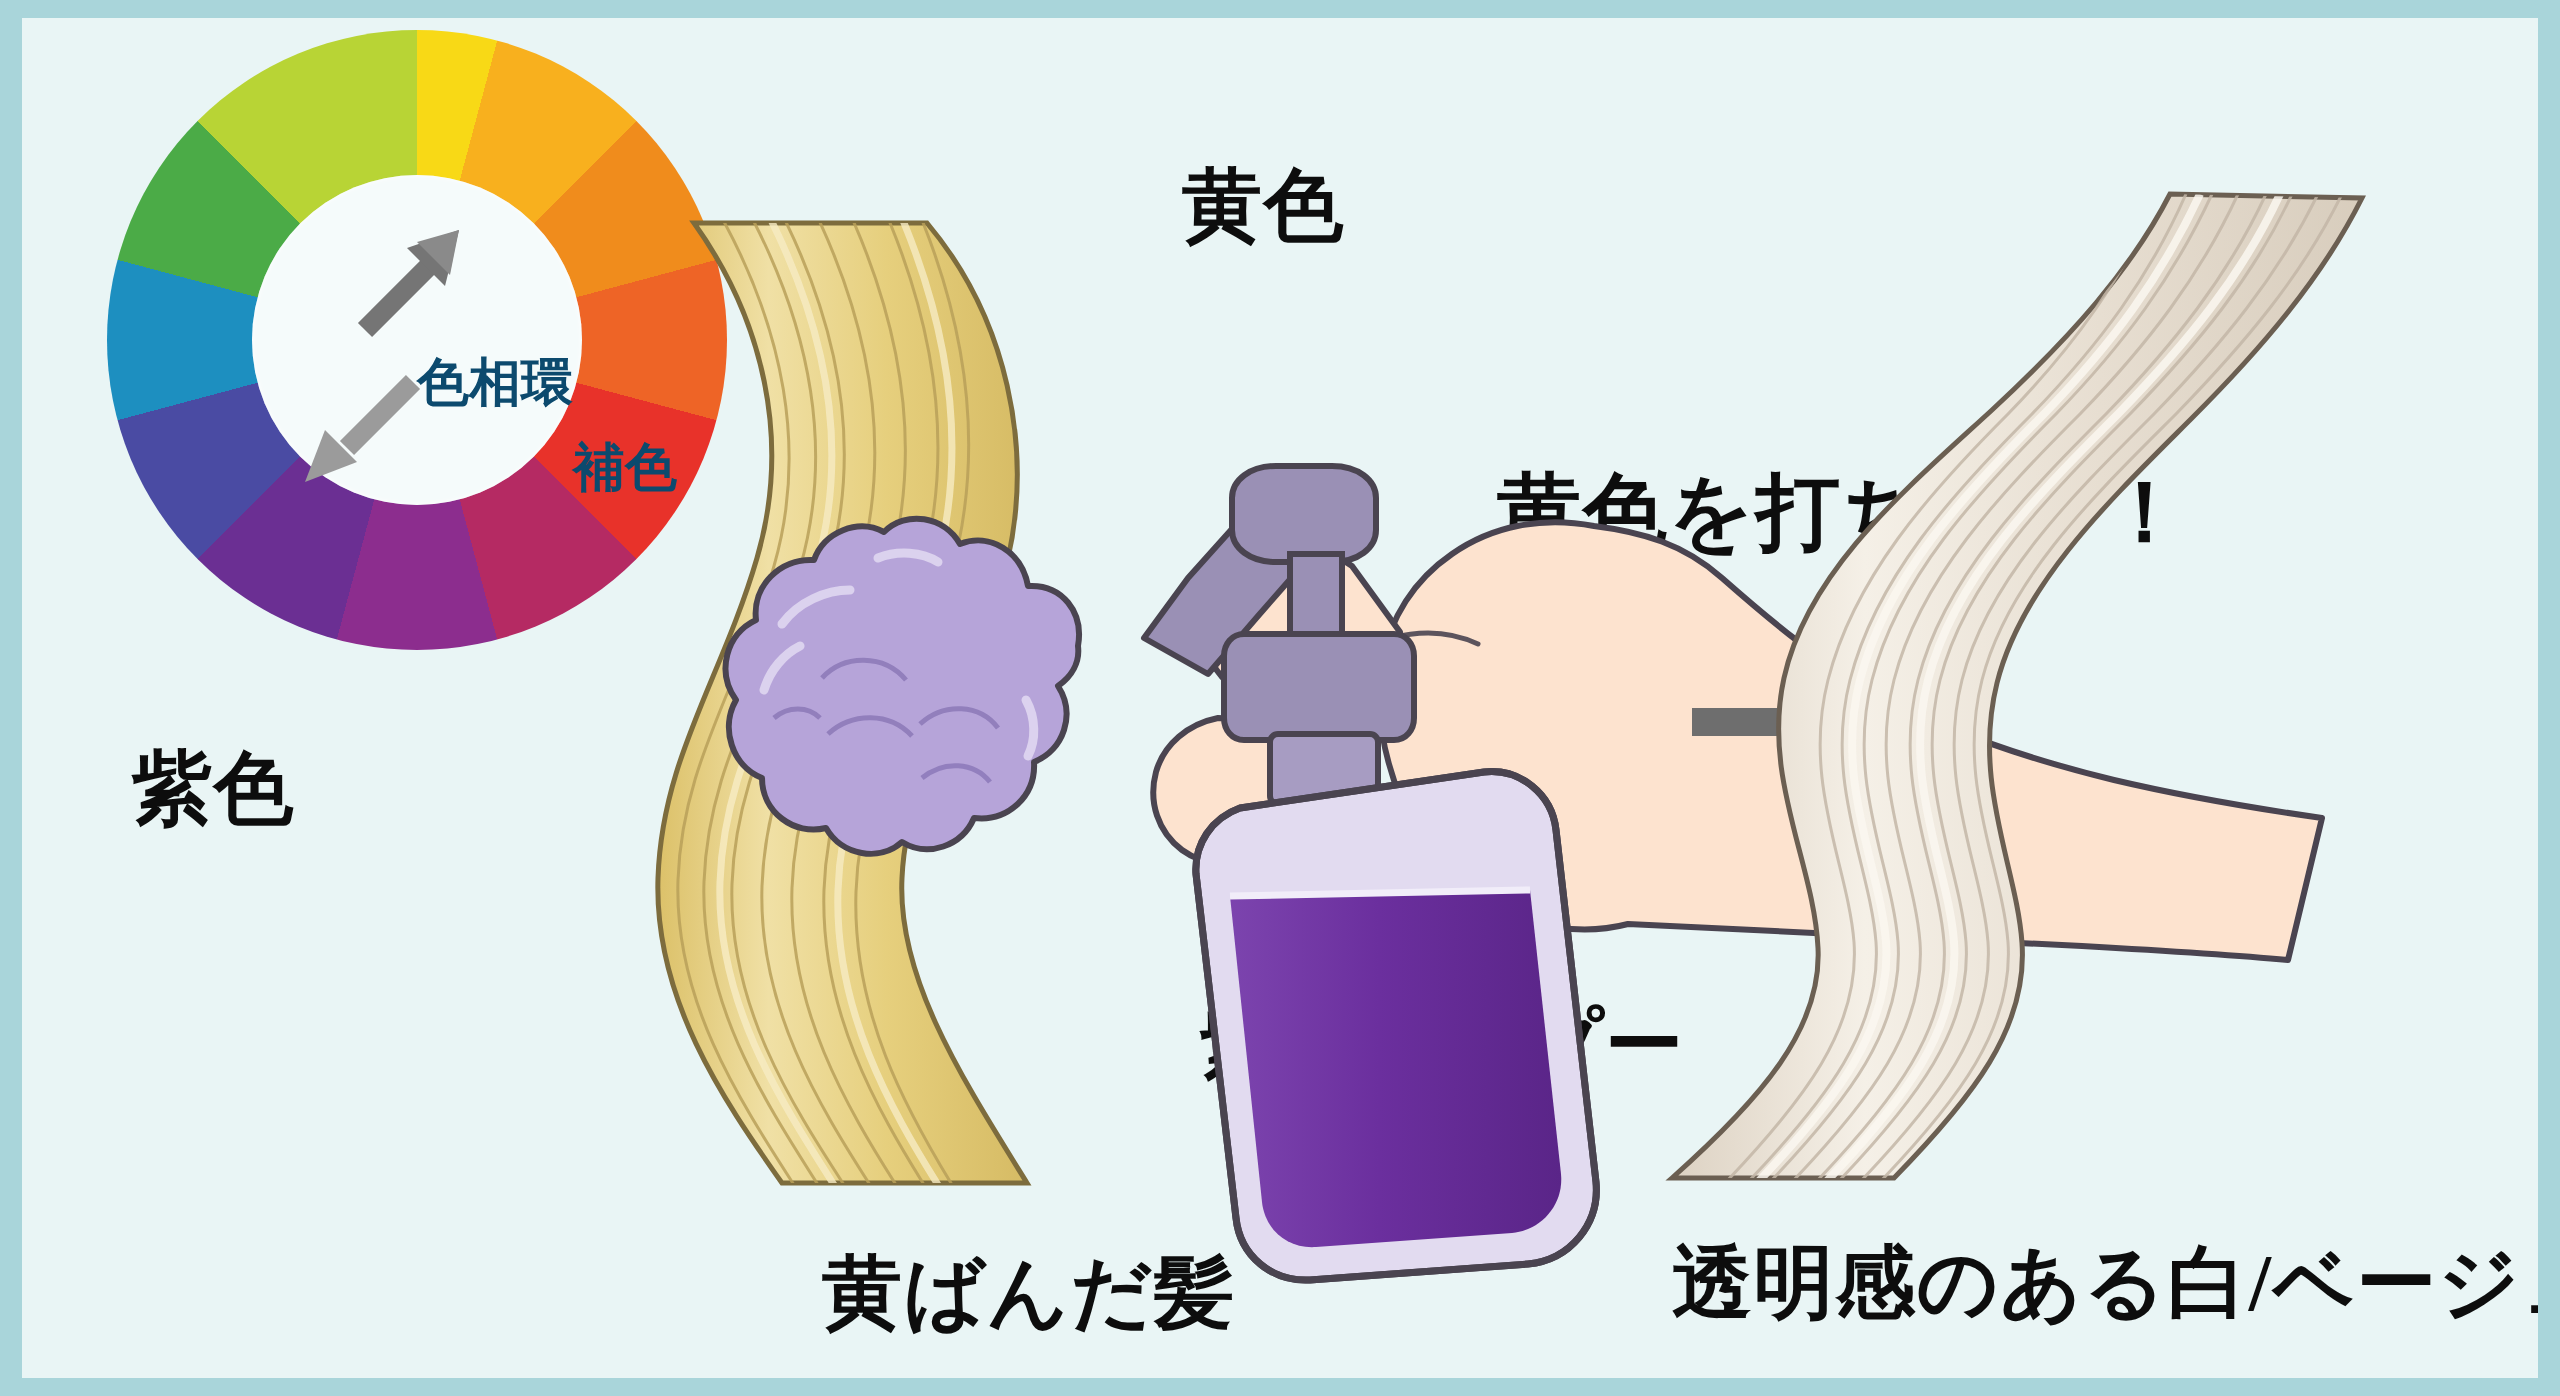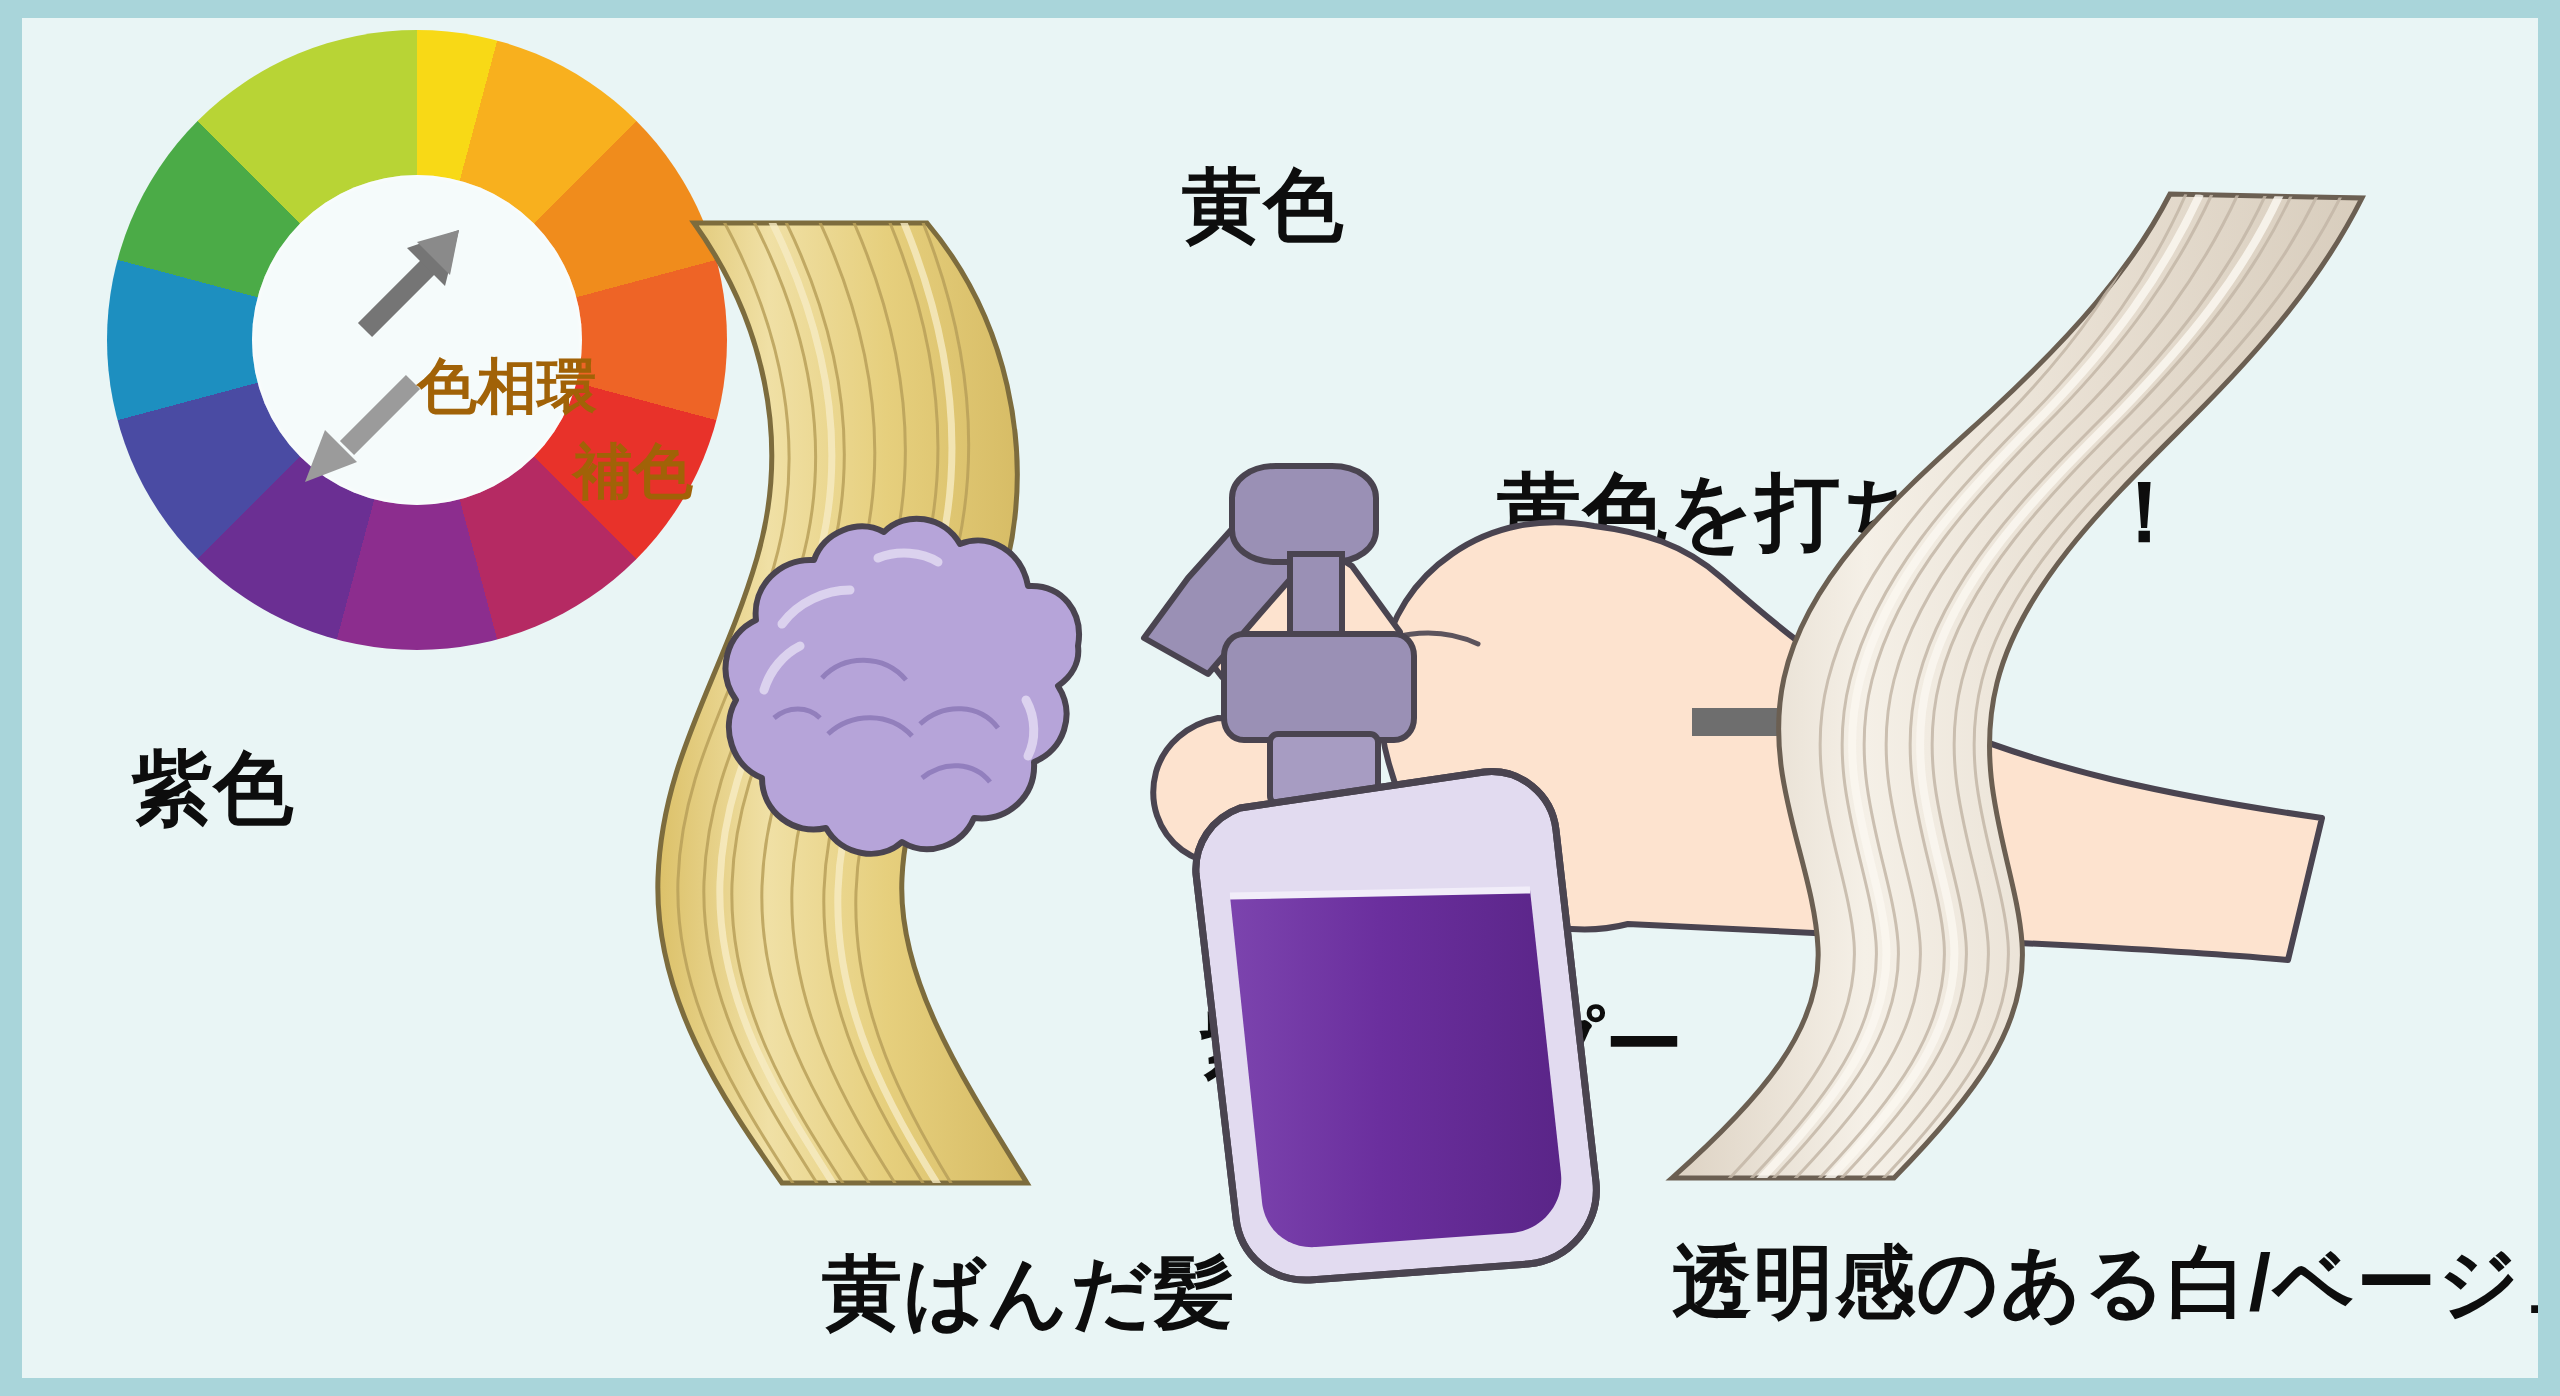--- a/index.html
+++ b/index.html
@@ -19,21 +19,21 @@
     width:2516px; height:1360px;
     background:#e9f5f5;
     overflow:hidden;
   }
   .jtext {
     position:absolute;
     color:#0d0d0d;
     font-weight:bold;
     letter-spacing:0.02em;
     white-space:nowrap;
-    font-family:Liberation Sans, sans-serif;
+    font-family:Liberation Serif, serif;
   }
   
   #wheel-wrap {
     position:absolute;
     left:85px; top:12px;
     width:620px; height:620px;
   }
   #wheel {
     position:absolute; inset:0;
     border-radius:50%;
@@ -42,24 +42,24 @@
     position:absolute;
     left:50%; top:50%;
     width:330px; height:330px;
     margin-left:-165px; margin-top:-165px;
     background:#f5fbfb;
     border-radius:50%;
     box-shadow:0 0 6px rgba(255,255,255,0.9) inset;
   }
   .wheel-label {
     position:absolute;
-    font-size:60px;
+    font-size:52px;
     line-height:1.05;
     font-weight:bold;
-    color:#a16207;
+    color:#0c4a6e;
   }
   #label-shikisoukan { left:310px; top:325px; }
   #label-hoshoku { left:466px; top:410px; }
 
   
   #wheel-arrows { position:absolute; left:0; top:0; width:620px; height:620px; }
 
   
   #label-yellow {
     left:1160px; top:135px;

